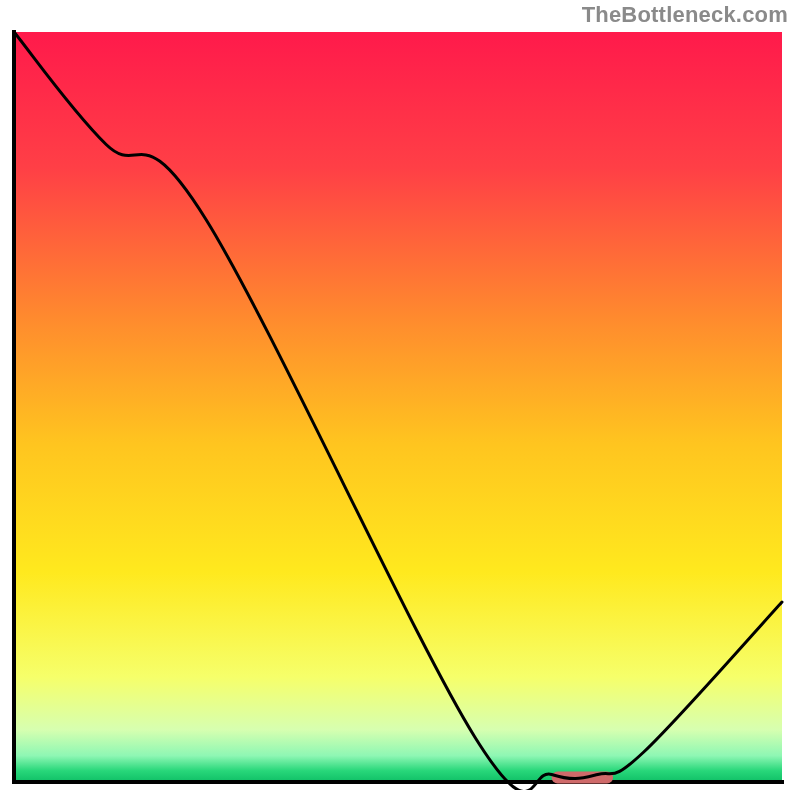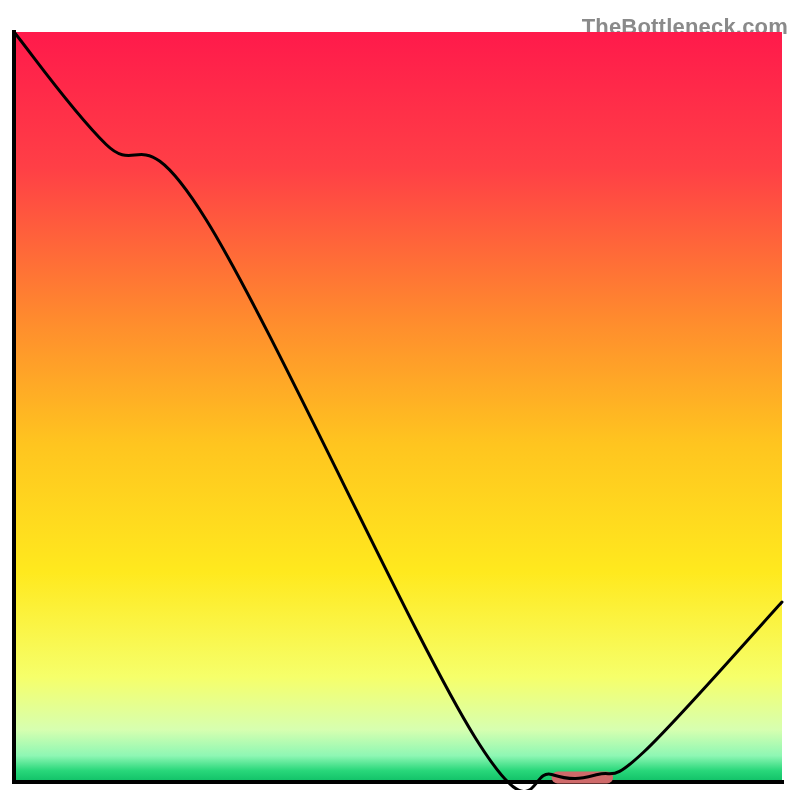--- a/index.html
+++ b/index.html
@@ -10,21 +10,21 @@
     background: #ffffff;
     overflow: hidden;
   }
   .container {
     position: relative;
     width: 800px;
     height: 800px;
   }
   .watermark {
     position: absolute;
-    top: 14px;
+    top: 2px;
     right: 12px;
     font-family: Arial, Helvetica, sans-serif;
     font-size: 22px;
     font-weight: 600;
     color: #8a8a8a;
     letter-spacing: 0.2px;
     user-select: none;
   }
   .plot {
     position: absolute;

